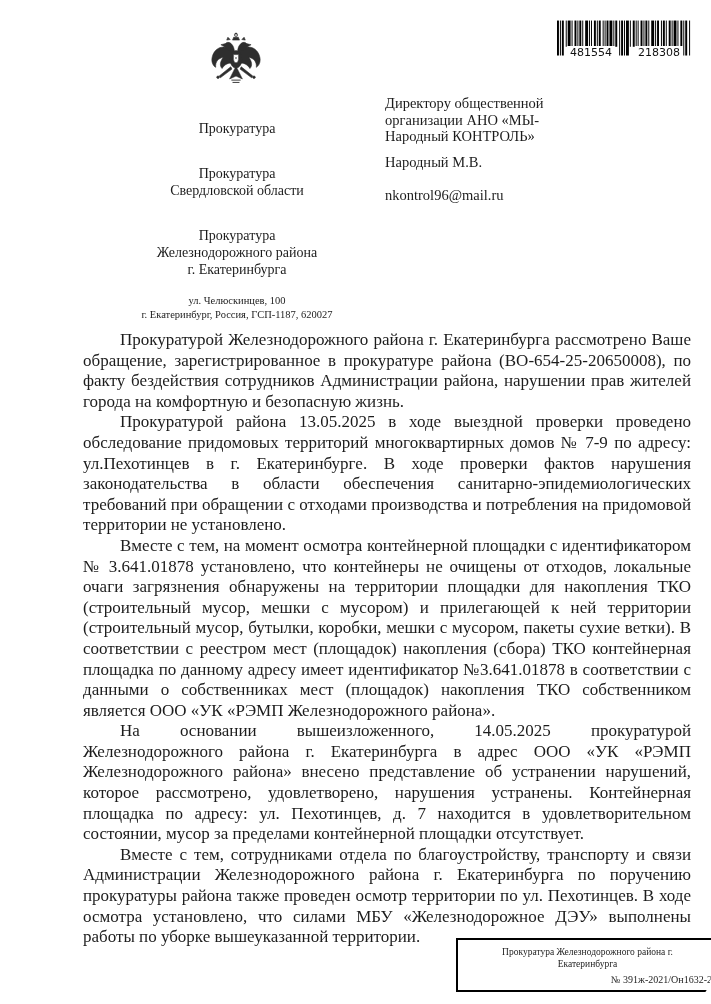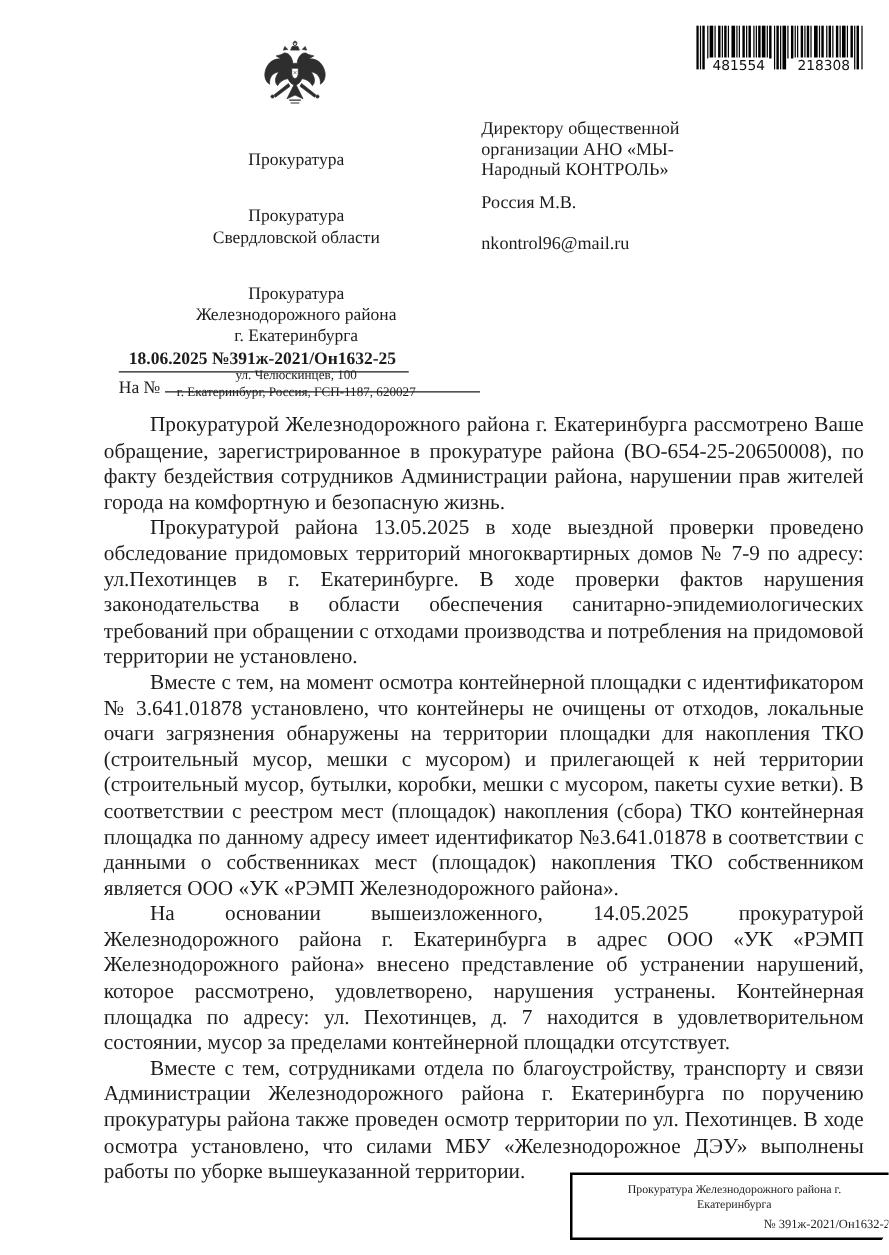--- a/index.html
+++ b/index.html
@@ -165,35 +165,26 @@
       <div>Прокуратура</div>
       <div>Железнодорожного района</div>
       <div>г. Екатеринбурга</div>
     </div>
     <div class="hdr-addr">
       <div>ул. Челюскинцев, 100</div>
       <div>г. Екатеринбург, Россия, ГСП-1187, 620027</div>
     </div>
   </div>
 
-  <div class="ref">
-    <div class="ref-line1">
-      <span>18.06.2025</span>
-      <span>№391ж-2021/Он1632-25</span>
-    </div>
-    <div class="ref-line2">
-      <span>На №</span><span class="ref-underline"></span>
-    </div>
-  </div>
 
   <div class="hdr-right">
     <div>Директору общественной</div>
     <div>организации АНО «МЫ-</div>
     <div>Народный КОНТРОЛЬ»</div>
-    <div class="rcp-name">Россия М.В.</div>
+    <div class="rcp-name">Народный М.В.</div>
     <div class="rcp-email">nkontrol96@mail.ru</div>
   </div>
 
   <div class="body-text">
     <p>Прокуратурой Железнодорожного района г. Екатеринбурга рассмотрено Ваше обращение, зарегистрированное в прокуратуре района (ВО-654-25-20650008), по факту бездействия сотрудников Администрации района, нарушении прав жителей города на комфортную и безопасную жизнь.</p>
     <p>Прокуратурой района 13.05.2025 в ходе выездной проверки проведено обследование придомовых территорий многоквартирных домов № 7-9 по адресу: ул.Пехотинцев в г. Екатеринбурге. В ходе проверки фактов нарушения законодательства в области обеспечения санитарно-эпидемиологических требований при обращении с отходами производства и потребления на придомовой территории не установлено.</p>
     <p>Вместе с тем, на момент осмотра контейнерной площадки с идентификатором № 3.641.01878 установлено, что контейнеры не очищены от отходов, локальные очаги загрязнения обнаружены на территории площадки для накопления ТКО (строительный мусор, мешки с мусором) и прилегающей к ней территории (строительный мусор, бутылки, коробки, мешки с мусором, пакеты сухие ветки). В соответствии с реестром мест (площадок) накопления (сбора) ТКО контейнерная площадка по данному адресу имеет идентификатор №3.641.01878 в соответствии с данными о собственниках мест (площадок) накопления ТКО собственником является ООО «УК «РЭМП Железнодорожного района».</p>
     <p>На основании вышеизложенного, 14.05.2025 прокуратурой Железнодорожного района г. Екатеринбурга в адрес ООО «УК «РЭМП Железнодорожного района» внесено представление об устранении нарушений, которое рассмотрено, удовлетворено, нарушения устранены. Контейнерная площадка по адресу: ул. Пехотинцев, д. 7 находится в удовлетворительном состоянии, мусор за пределами контейнерной площадки отсутствует.</p>
     <p>Вместе с тем, сотрудниками отдела по благоустройству, транспорту и связи Администрации Железнодорожного района г. Екатеринбурга по поручению прокуратуры района также проведен осмотр территории по ул. Пехотинцев. В ходе осмотра установлено, что силами МБУ «Железнодорожное ДЭУ» выполнены работы по уборке вышеуказанной территории.</p>
   </div>

